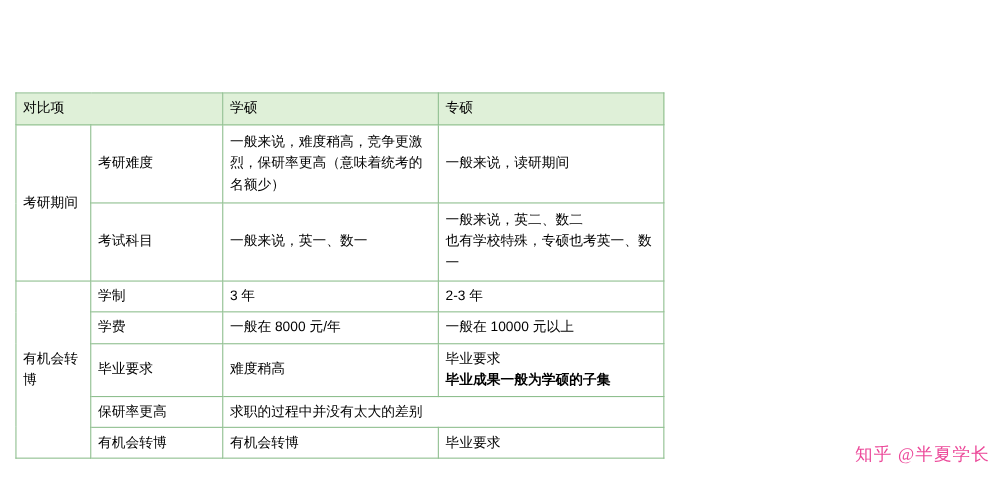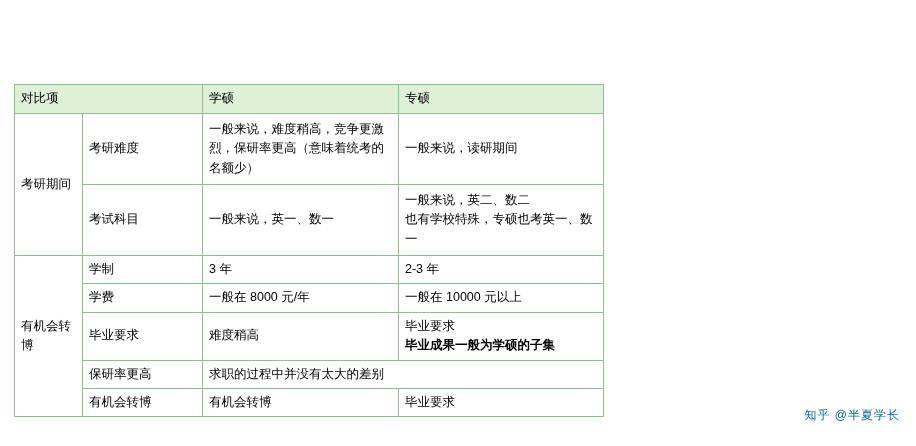--- a/index.html
+++ b/index.html
@@ -68,24 +68,24 @@
     font-weight: bold;
   }
   .merged-center {
     text-align: center;
     margin-left: 44px;
   }
   .watermark {
     position: absolute;
     right: 16px;
     bottom: 22px;
-    color: #0369a1;
-    font-size: 12px;
+    color: #ec4899;
+    font-size: 16px;
     letter-spacing: 1px;
-    font-family: Liberation Sans, sans-serif;
+    font-family: Liberation Serif, serif;
   }
 </style>
 </head>
 <body>
 
 <div class="table-wrap">
   <table class="cmp">
     <colgroup>
       <col class="col-a">
       <col class="col-b">

